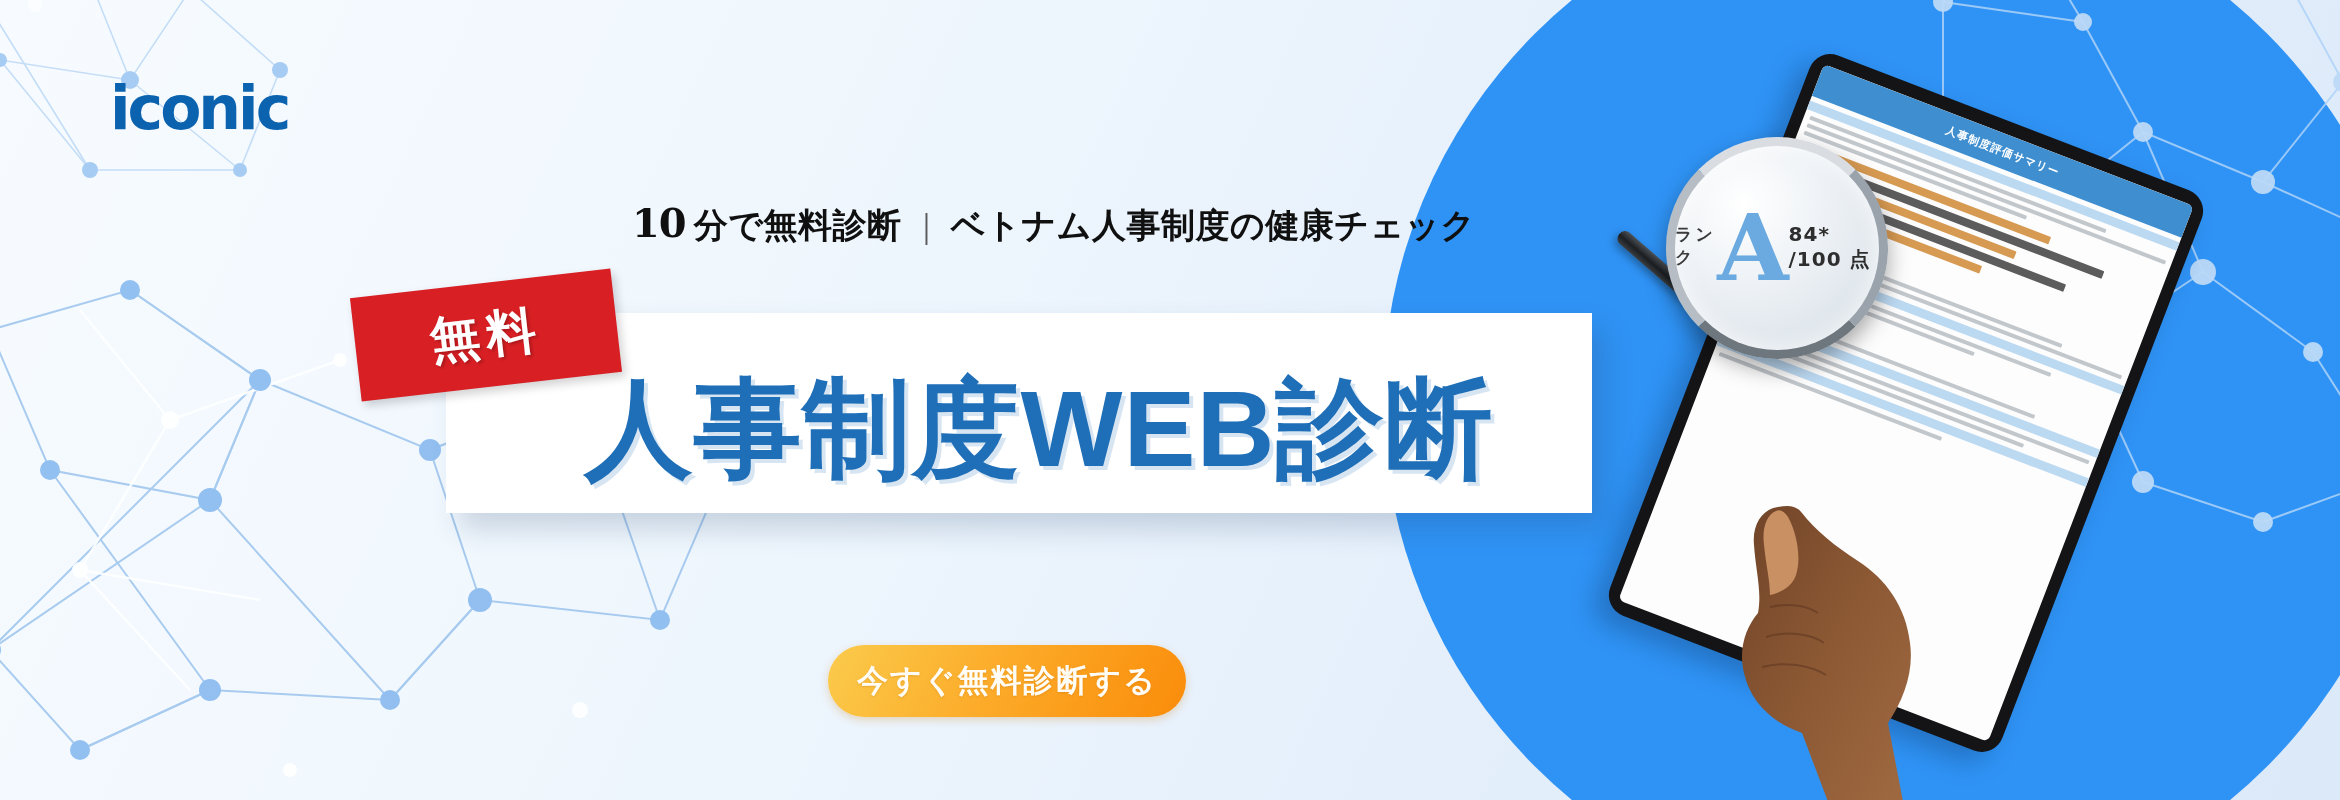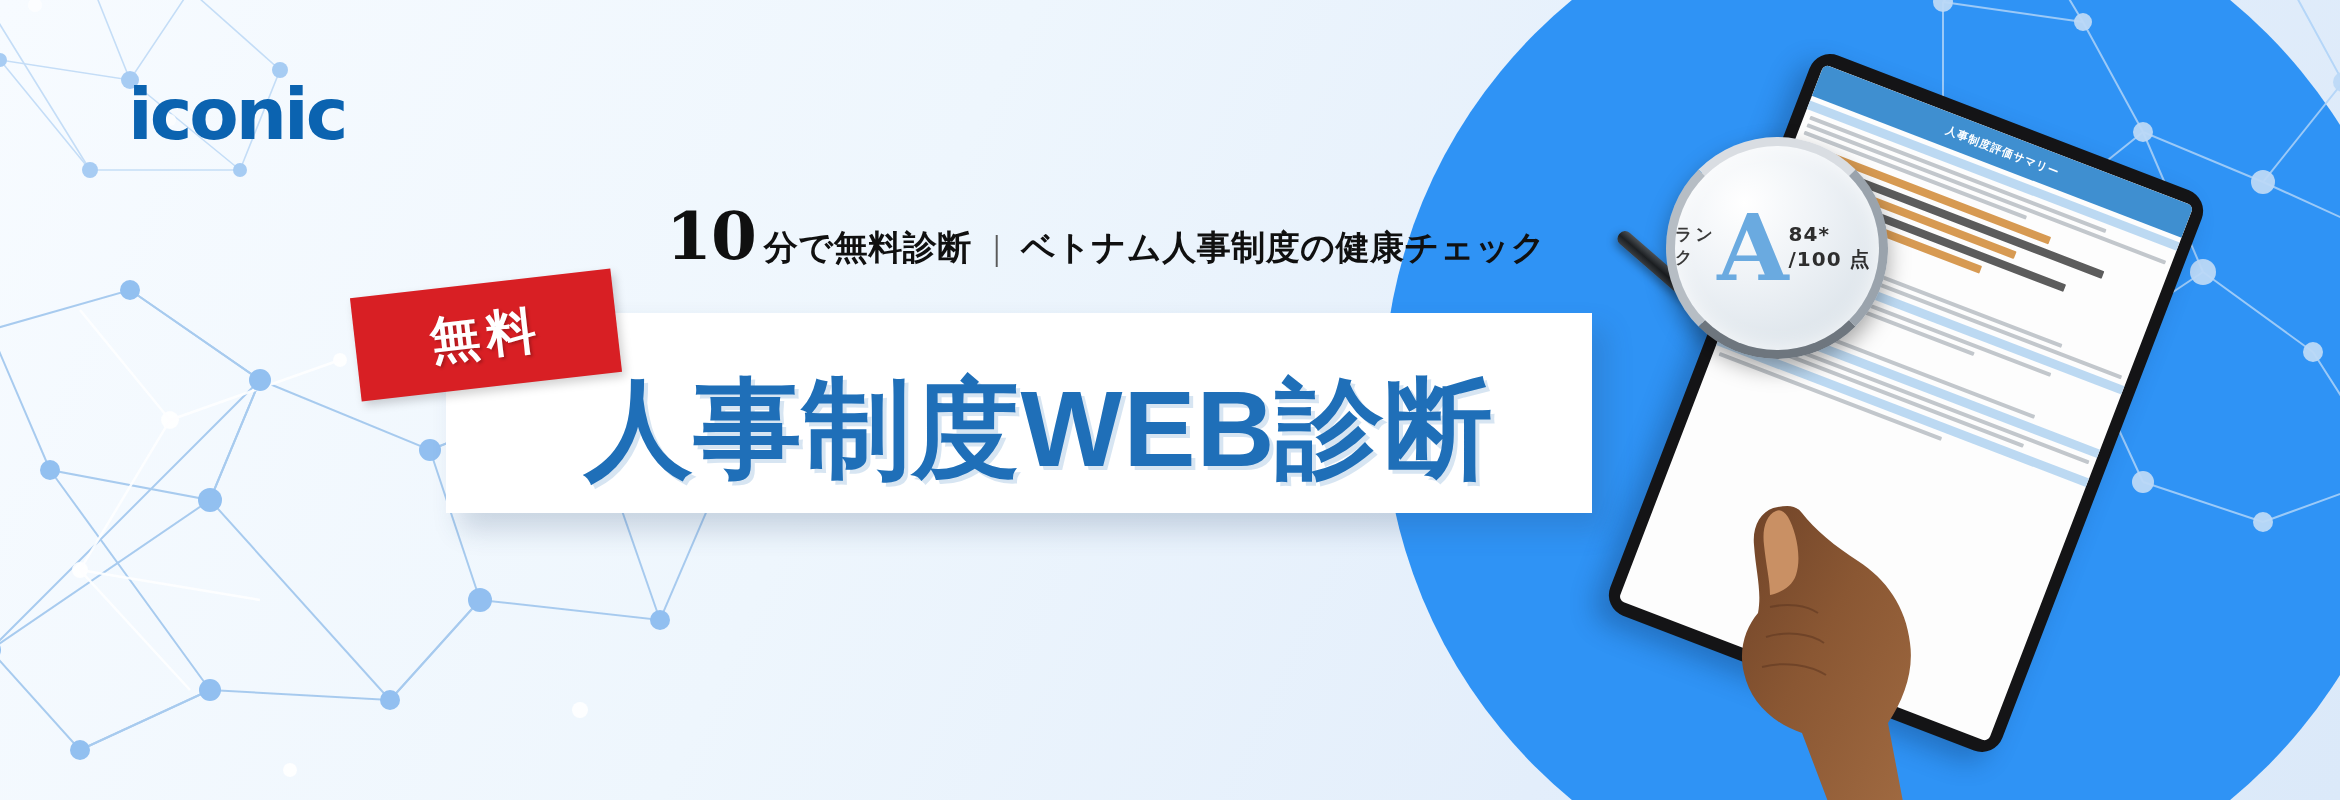--- a/index.html
+++ b/index.html
@@ -17,32 +17,32 @@
 
   
   #blue-circle{
     position:absolute;left:1383px;top:-118px;width:1036px;height:1036px;
     border-radius:50%;background:#2f93f5;
   }
   #blue-net{position:absolute;left:0;top:0;width:100%;height:100%;}
 
   
   #logo{
-    position:absolute;left:128px;top:78px;
-    font-size:72px;line-height:1;font-weight:700;letter-spacing:-3px;
+    position:absolute;left:110px;top:78px;
+    font-size:60px;line-height:1;font-weight:700;letter-spacing:-3px;
     color:#0b63b0;font-family:"DejaVu Sans","Liberation Sans",sans-serif;
   }
 
   
   #subtitle{
     position:absolute;left:632px;top:203px;height:62px;
     display:flex;align-items:baseline;color:#101010;white-space:nowrap;
   }
-  #sub-num{font-size:66px;font-weight:700;line-height:1;letter-spacing:-1px;
-           font-family:"DejaVu Serif","Liberation Serif",serif;margin-left:34px;}
+  #sub-num{font-size:40px;font-weight:700;line-height:1;letter-spacing:-1px;
+           font-family:"DejaVu Serif","Liberation Serif",serif;}
   #sub-rest{font-size:34px;font-weight:700;line-height:1;letter-spacing:.5px;margin-left:8px;}
   #sub-sep{font-size:32px;font-weight:400;line-height:1;margin:0 9px;color:#5a5a5a;}
   #sub-tail{font-size:34px;font-weight:700;line-height:1;letter-spacing:.5px;}
 
   
   #title-panel{
     position:absolute;left:446px;top:313px;width:1146px;height:200px;
     background:#ffffff;box-shadow:14px 16px 26px rgba(40,70,110,.20);
   }
   #title-text{
@@ -242,20 +242,21 @@
   </div>
 
   <div id="title-panel">
     <div id="title-text">人事制度WEB診断</div>
   </div>
 
   <div id="ribbon">
     <span id="ribbon-text">無料</span>
   </div>
 
+  <button id="cta">今すぐ無料診断する</button>
 
   <div id="tablet-wrap">
 
     <div id="tablet">
       <div id="screen">
         <div id="screen-header">人事制度評価サマリー</div>
 
         <div class="scr-band"></div>
         <div class="scr-line md"></div>
         <div class="scr-line"></div>

